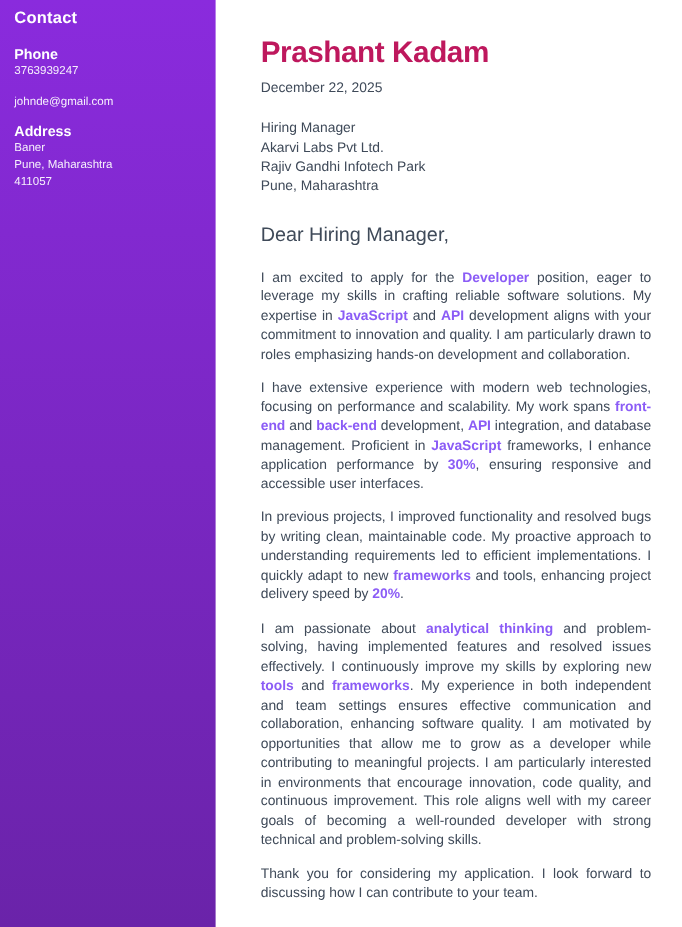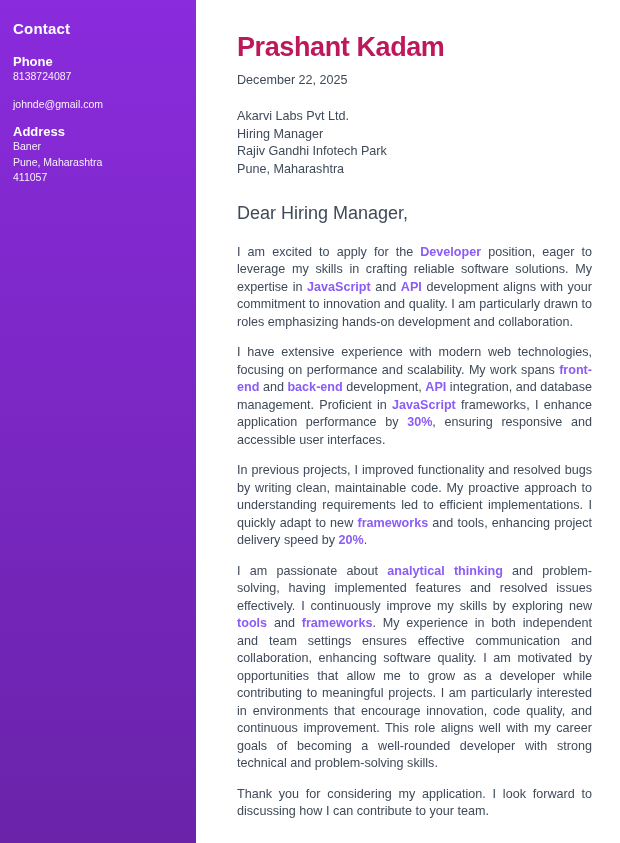--- a/index.html
+++ b/index.html
@@ -17,21 +17,21 @@
     height: 843px;
     overflow: hidden;
   }
   
   .sidebar {
     position: absolute;
     left: 0; top: 0;
     width: 196px;
     height: 843px;
     box-sizing: border-box;
-    padding: 20px 13px;
+    padding: 8px 13px;
     background: linear-gradient(180deg, #8a2bdd 0%, #6a23a9 100%);
     color: #ffffff;
   }
   .sidebar h2 {
     margin: 0 0 17px 0;
     font-size: 15px;
     font-weight: bold;
     letter-spacing: 0.2px;
   }
   .contact-section {
@@ -105,40 +105,40 @@
 </head>
 <body>
 
 <div class="page">
 
   <div class="sidebar">
     <h2>Contact</h2>
     <div id="contact-sections">
         <div class="contact-section">
           <div class="contact-label">Phone</div>
-          <div class="contact-line">8138724087</div>
+          <div class="contact-line">3763939247</div>
         </div>
         <div class="contact-section">
           <div class="contact-line">johnde@gmail.com</div>
         </div>
         <div class="contact-section">
           <div class="contact-label">Address</div>
           <div class="contact-line">Baner</div>
           <div class="contact-line">Pune, Maharashtra</div>
           <div class="contact-line">411057</div>
         </div>
       </div>
   </div>
 
   <div class="main">
     <h1 class="name">Prashant Kadam</h1>
     <div class="date">December 22, 2025</div>
     <div class="recipient" id="recipient-block">
+        <div>Hiring Manager</div>
         <div>Akarvi Labs Pvt Ltd.</div>
-        <div>Hiring Manager</div>
         <div>Rajiv Gandhi Infotech Park</div>
         <div>Pune, Maharashtra</div>
       </div>
     <div class="salutation">Dear Hiring Manager,</div>
     <div id="letter-body">
         <p class="para"><span>I am excited to apply for the </span><strong>Developer</strong><span> position, eager to leverage my skills in crafting reliable software solutions. My expertise in </span><strong>JavaScript</strong><span> and </span><strong>API</strong><span> development aligns with your commitment to innovation and quality. I am particularly drawn to roles emphasizing hands-on development and collaboration.</span></p>
         <p class="para"><span>I have extensive experience with modern web technologies, focusing on performance and scalability. My work spans </span><strong>front-end</strong><span> and </span><strong>back-end</strong><span> development, </span><strong>API</strong><span> integration, and database management. Proficient in </span><strong>JavaScript</strong><span> frameworks, I enhance application performance by </span><strong>30%</strong><span>, ensuring responsive and accessible user interfaces.</span></p>
         <p class="para"><span>In previous projects, I improved functionality and resolved bugs by writing clean, maintainable code. My proactive approach to understanding requirements led to efficient implementations. I quickly adapt to new </span><strong>frameworks</strong><span> and tools, enhancing project delivery speed by </span><strong>20%</strong><span>.</span></p>
         <p class="para"><span>I am passionate about </span><strong>analytical thinking</strong><span> and problem-solving, having implemented features and resolved issues effectively. I continuously improve my skills by exploring new </span><strong>tools</strong><span> and </span><strong>frameworks</strong><span>. My experience in both independent and team settings ensures effective communication and collaboration, enhancing software quality. I am motivated by opportunities that allow me to grow as a developer while contributing to meaningful projects. I am particularly interested in environments that encourage innovation, code quality, and continuous improvement. This role aligns well with my career goals of becoming a well-rounded developer with strong technical and problem-solving skills.</span></p>
         <p class="para"><span>Thank you for considering my application. I look forward to discussing how I can contribute to your team.</span></p>

